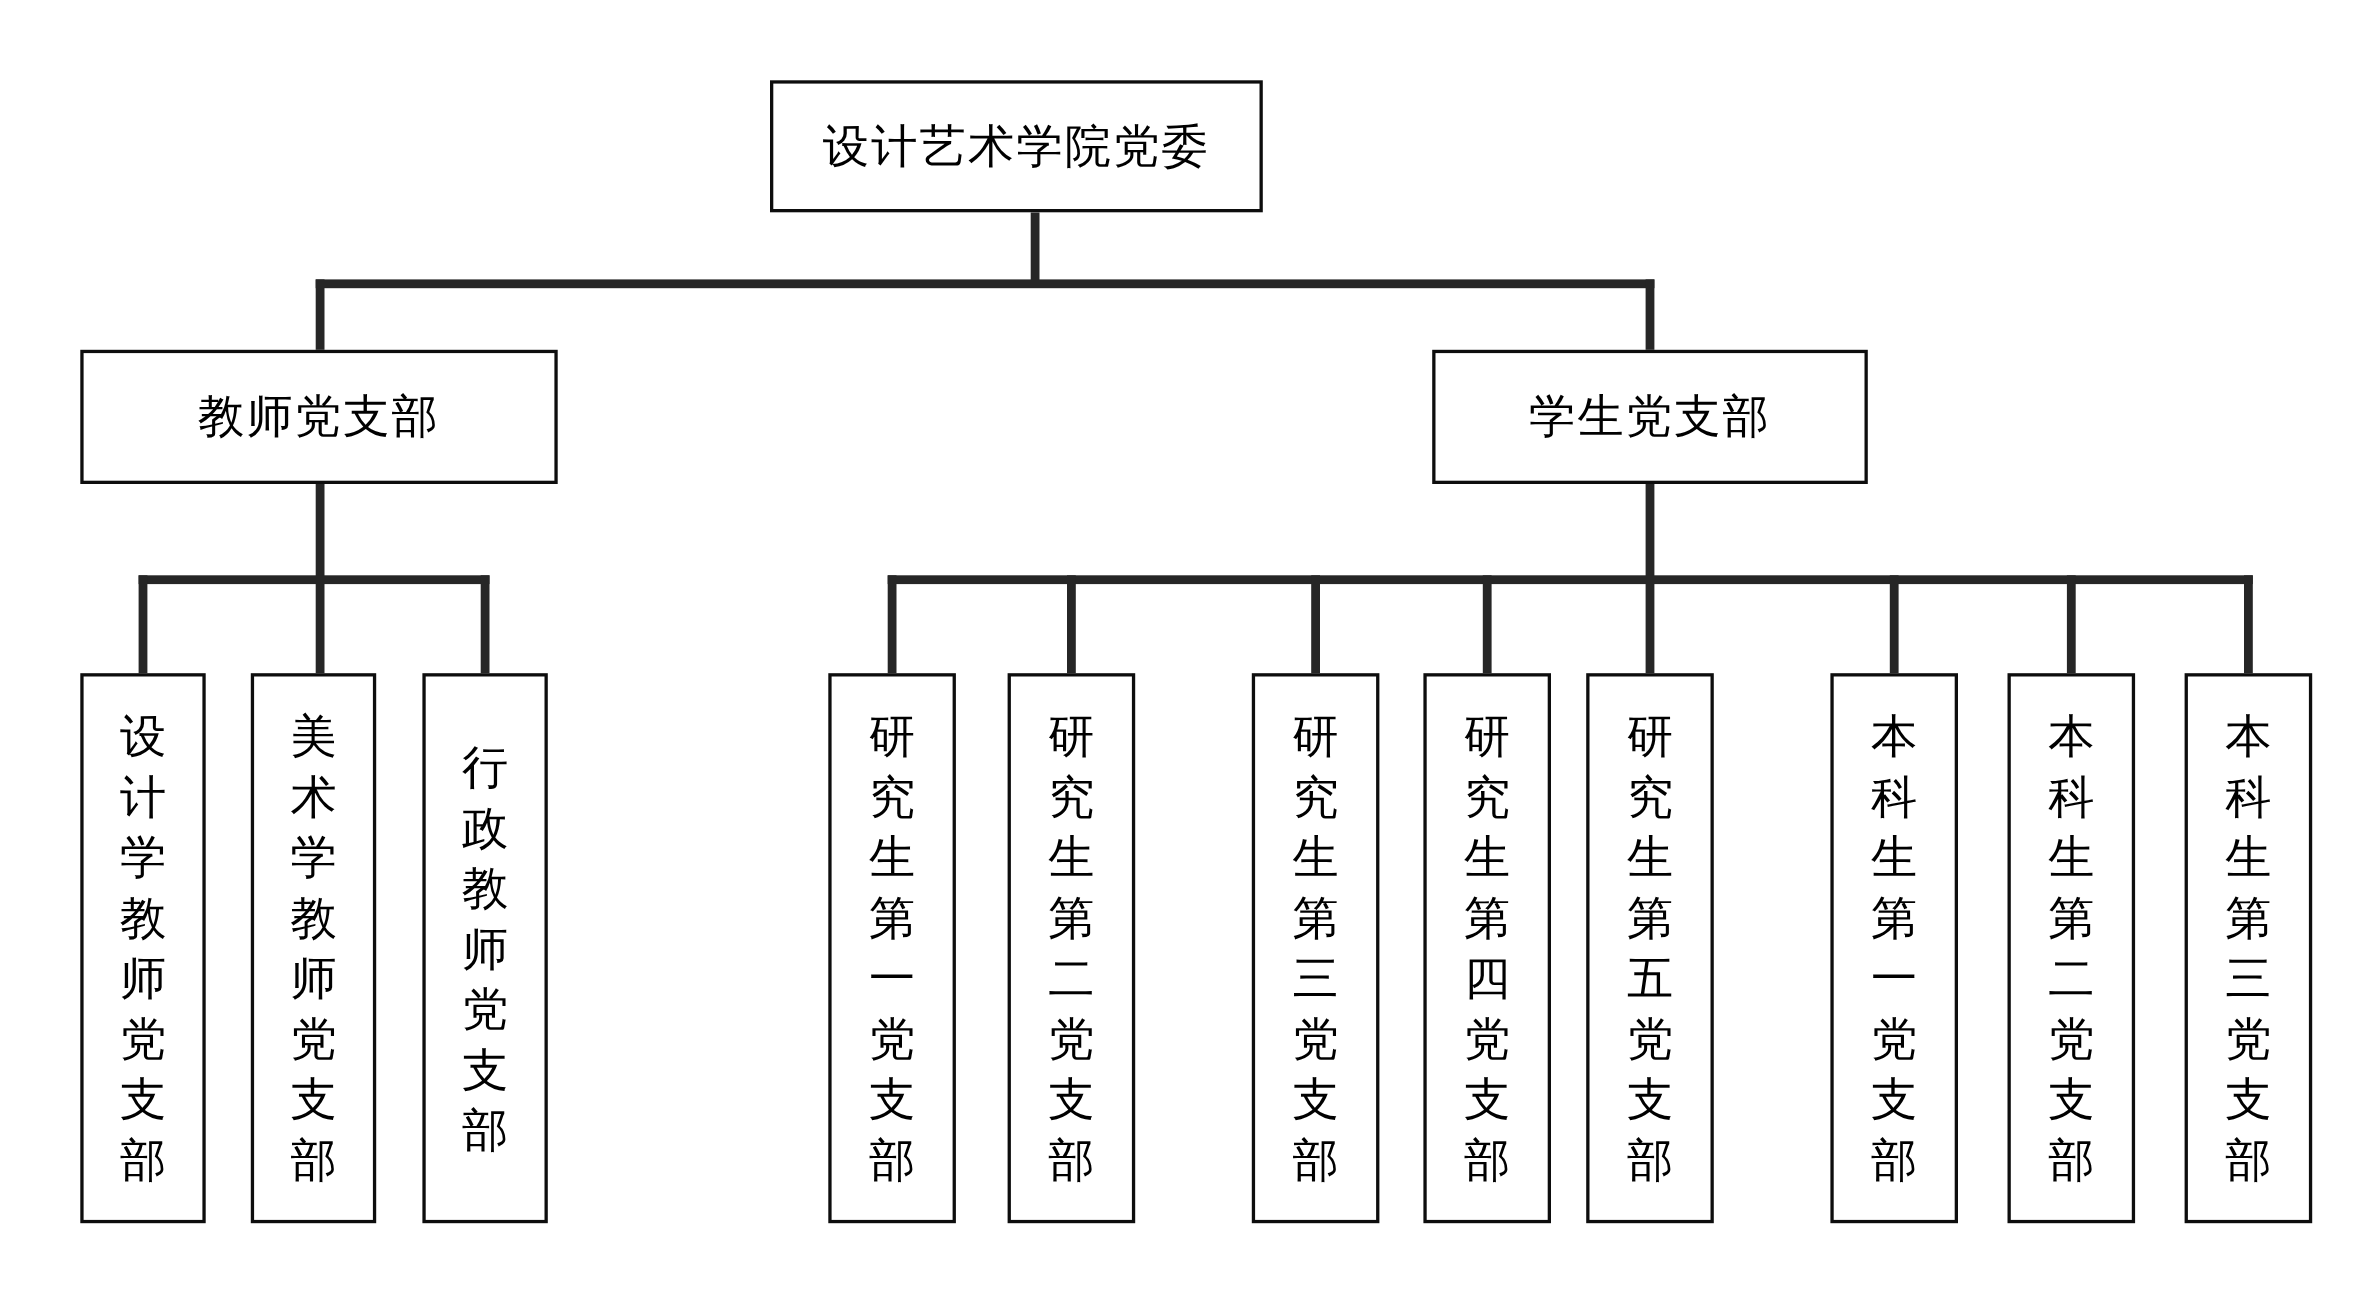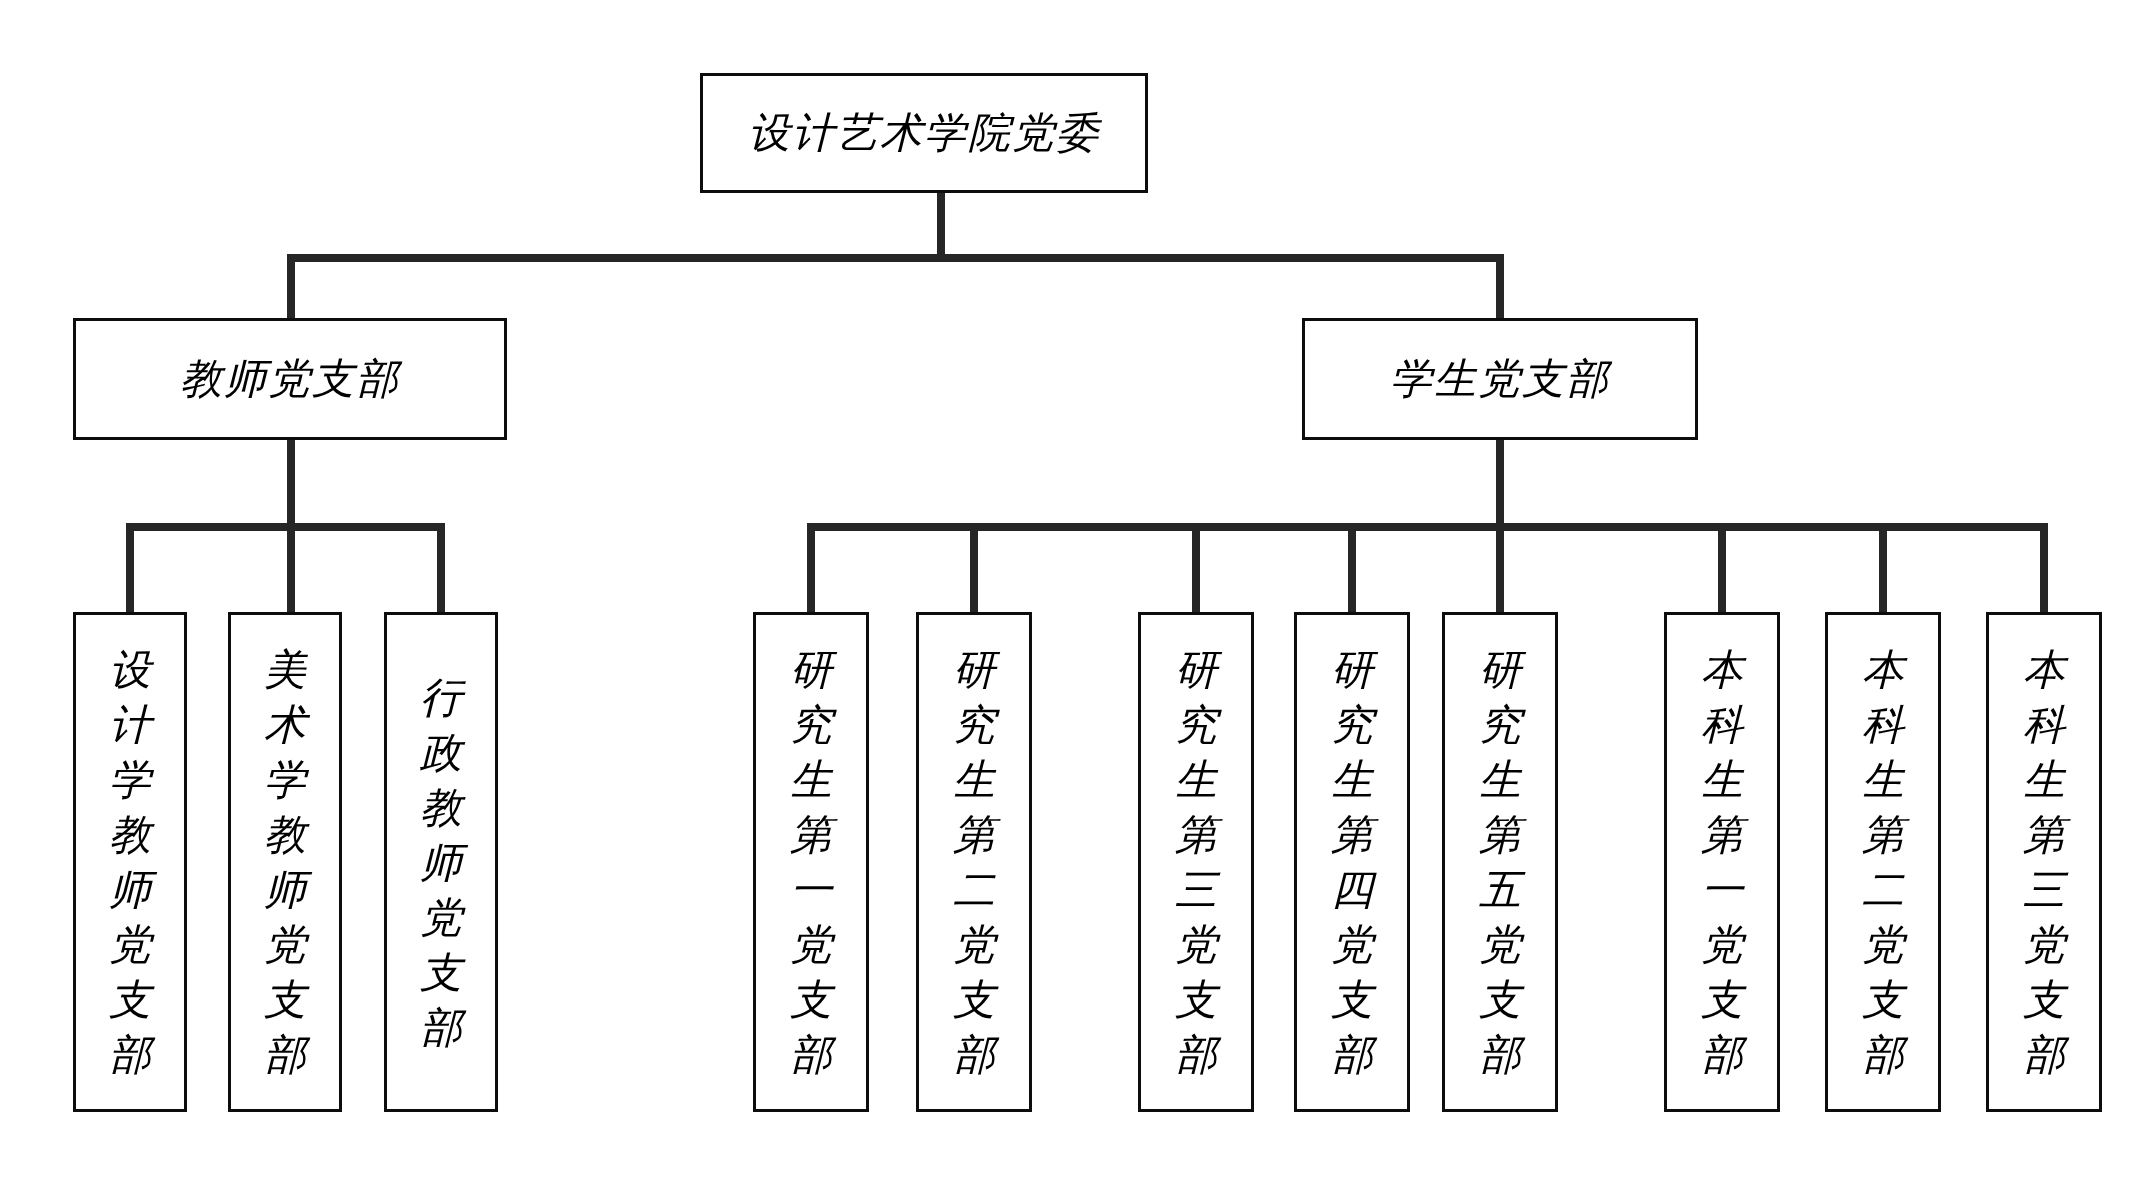--- a/index.html
+++ b/index.html
@@ -3,21 +3,20 @@
 <meta charset="utf-8">
 <style>
   html,body{margin:0;padding:0;background:#ffffff;}
   #canvas{
     position:relative;
     width:2151px;height:1188px;
     background:#ffffff;
     font-family:"Liberation Sans","DejaVu Sans",sans-serif;
     color:#000000;
     overflow:hidden;
-    font-style:italic;
   }
   
   .node{
     position:absolute;
     background:#ffffff;
     border:3px solid #0d0d0d;
     display:flex;align-items:center;justify-content:center;
     box-sizing:border-box;
     z-index:2;
   }

